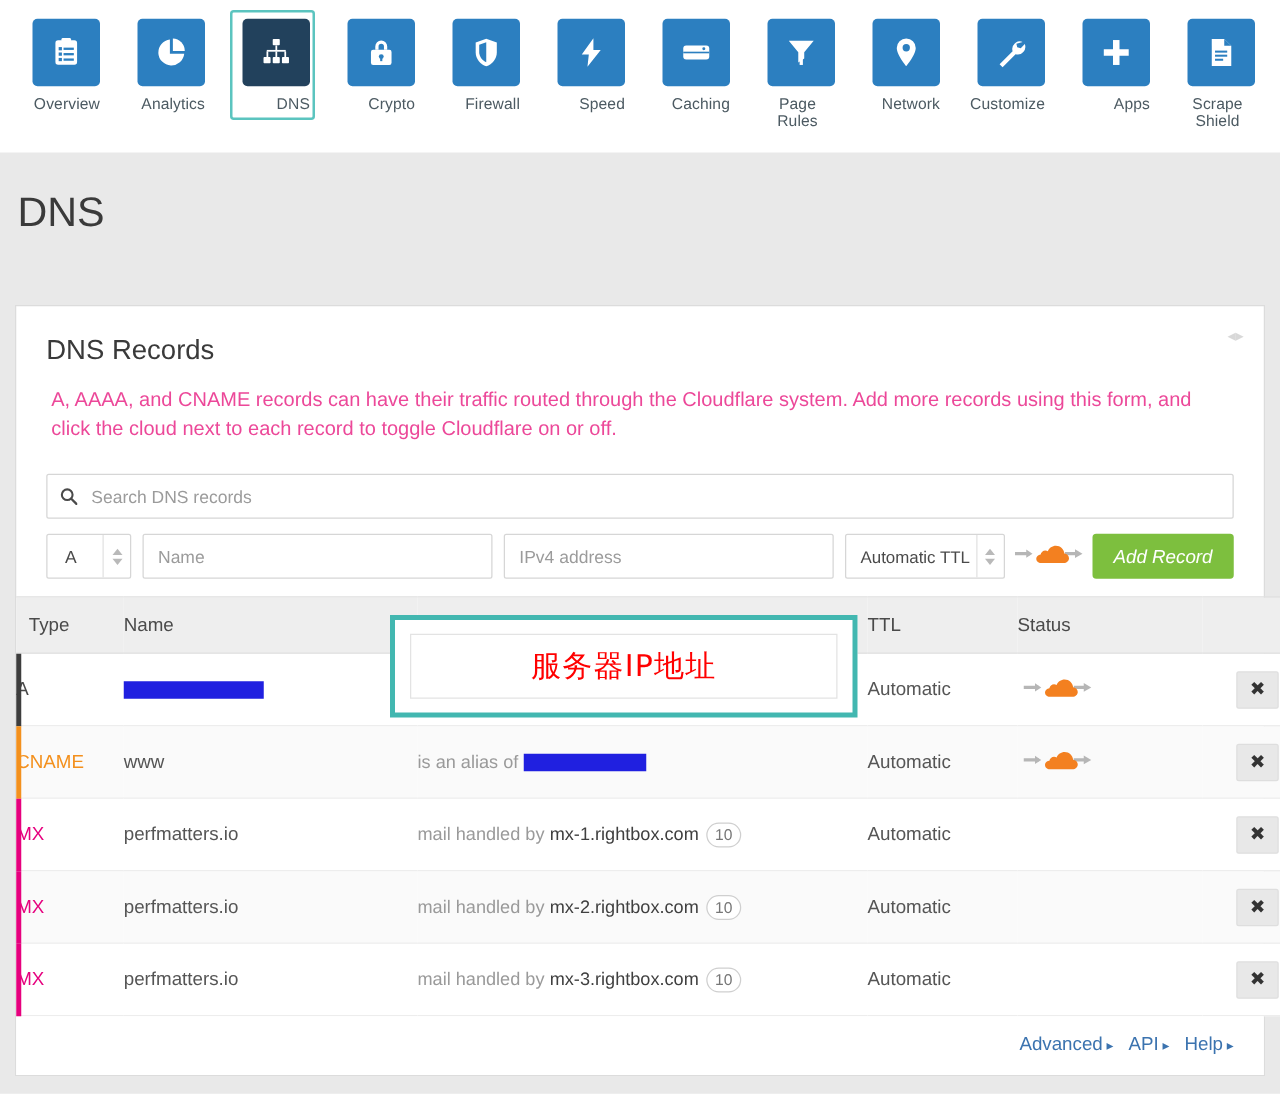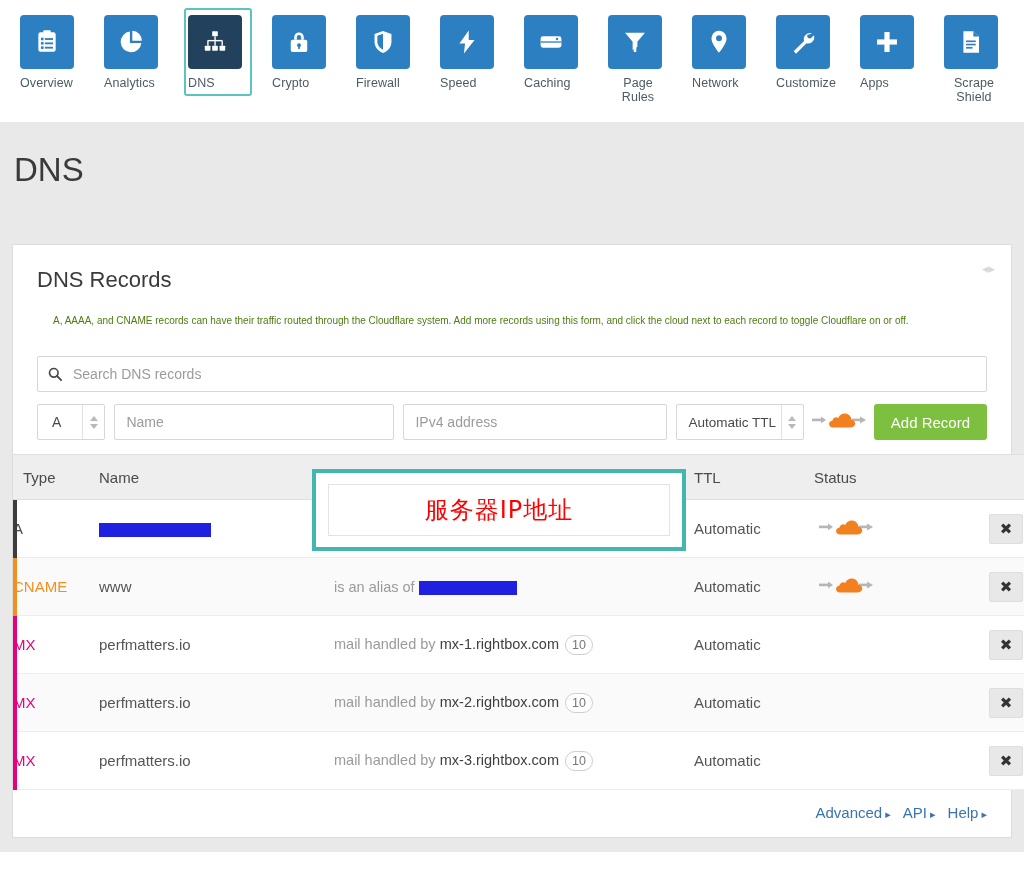--- a/index.html
+++ b/index.html
@@ -17,21 +17,21 @@
     height: 122px;
     display: flex;
     align-items: flex-start;
     justify-content: space-between;
     padding: 8px 16px 0 16px;
   }
   .navitem {
     width: 68px;
     display: flex;
     flex-direction: column;
-    align-items: flex-start;
+    align-items: flex-end;
     padding: 5px 2px 4px 2px;
     border: 2px solid transparent;
     border-radius: 3px;
     cursor: pointer;
   }
   .navitem.active { border-color: #5BC4BF; }
   .tile {
     width: 54px; height: 54px;
     background: #2C7FC0;
     border-radius: 4px;
@@ -78,22 +78,22 @@
   }
   .card-head { padding: 22px 24px 4px 24px; }
   .card-title {
     font-size: 22px; color: #3a3a3a; font-weight: 400; margin: 0 0 16px 0;
   }
   .collapse-icon {
     position: absolute; top: 16px; right: 16px;
     color: #d8d8d8; font-size: 13px; cursor: pointer; user-select: none;
   }
   .card-desc {
-    font-size: 10px; color: #4d7c0f; line-height: 23px;
-    margin: 0 0 20px 16px; max-width: 942px;
+    font-size: 16px; color: #ec4899; line-height: 23px;
+    margin: 0 0 20px 4px; max-width: 942px;
   }
 
   
   .formzone { padding: 0 24px 14px 24px; }
   .searchbox {
     border: 1px solid #d6d6d6; height: 36px; border-radius: 2px;
     display: flex; align-items: center; padding: 0 10px; margin-bottom: 12px;
     background: #fff;
   }
   .searchbox .mag { margin-right: 9px; display: flex; }
@@ -132,21 +132,21 @@
     padding: 0 11px; font-size: 14px; color: #333; font-family: inherit;
     outline: none; background: #fff;
   }
   .txtin::placeholder { color: #9b9b9b; }
   .nameIn { width: 294px; margin-left: 9px; }
   .valIn  { width: 277px; margin-left: 9px; }
   .cloudcell { width: 74px; display: flex; align-items: center; justify-content: center; }
   .btn-add {
     background: #7DBF3E; color: #fff; border: 0; height: 36px;
     padding: 0 17px; font-size: 15px; font-family: inherit; border-radius: 3px;
-    cursor: pointer; white-space: nowrap;
+    cursor: pointer; white-space: nowrap; font-style: italic;
   }
 
   
   table.dns { width: 100%; border-collapse: collapse; table-layout: fixed; }
   table.dns thead th {
     background: #eeeeee; text-align: left; font-weight: 400;
     font-size: 15px; color: #4a4a4a; padding: 14px 0 13px 0;
     border-top: 1px solid #e0e0e0; border-bottom: 1px solid #e0e0e0;
   }
   col.c-type { width: 86px; }

